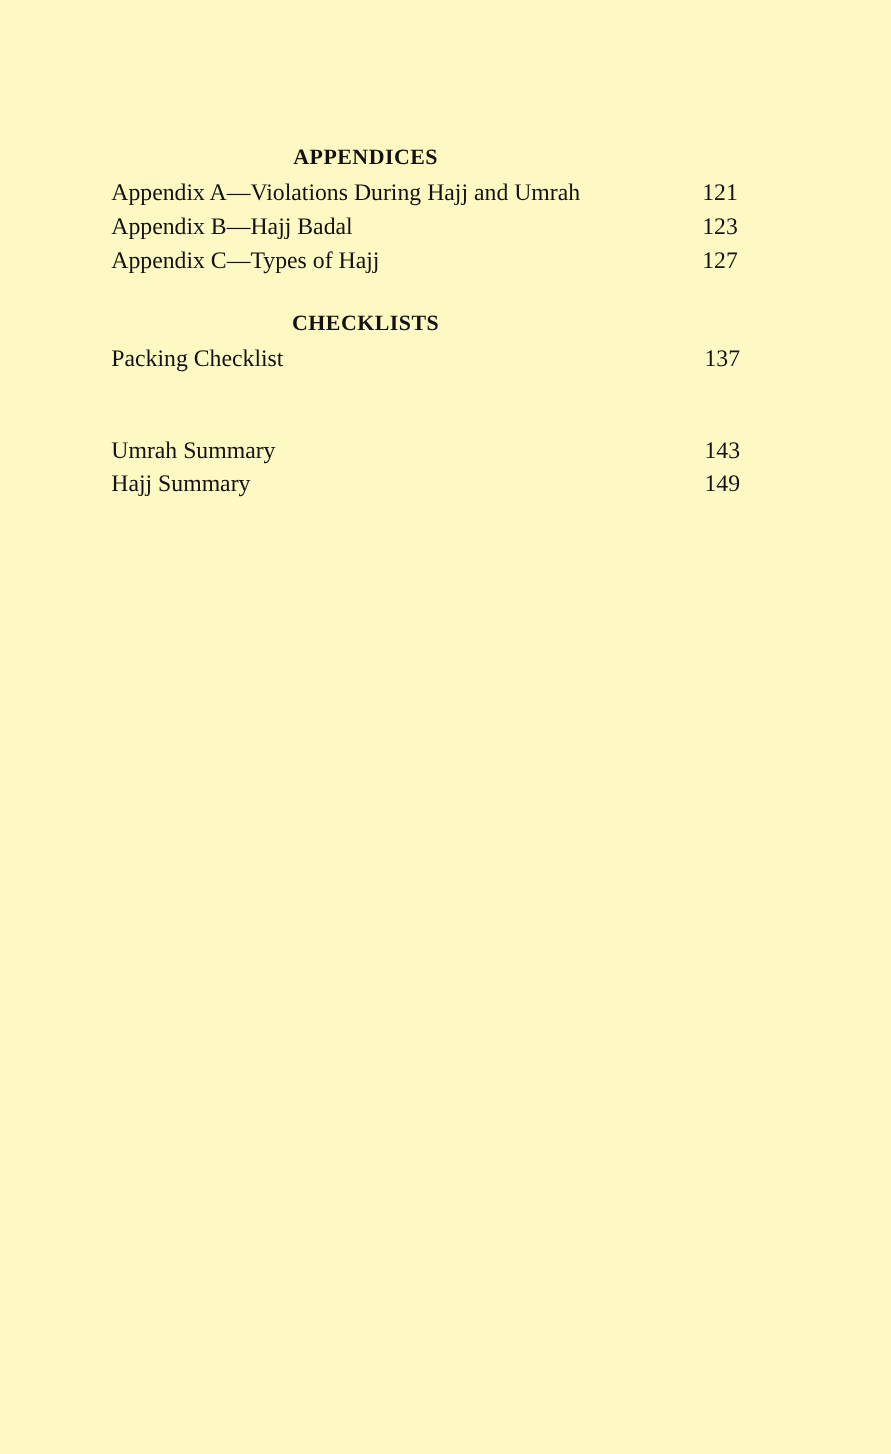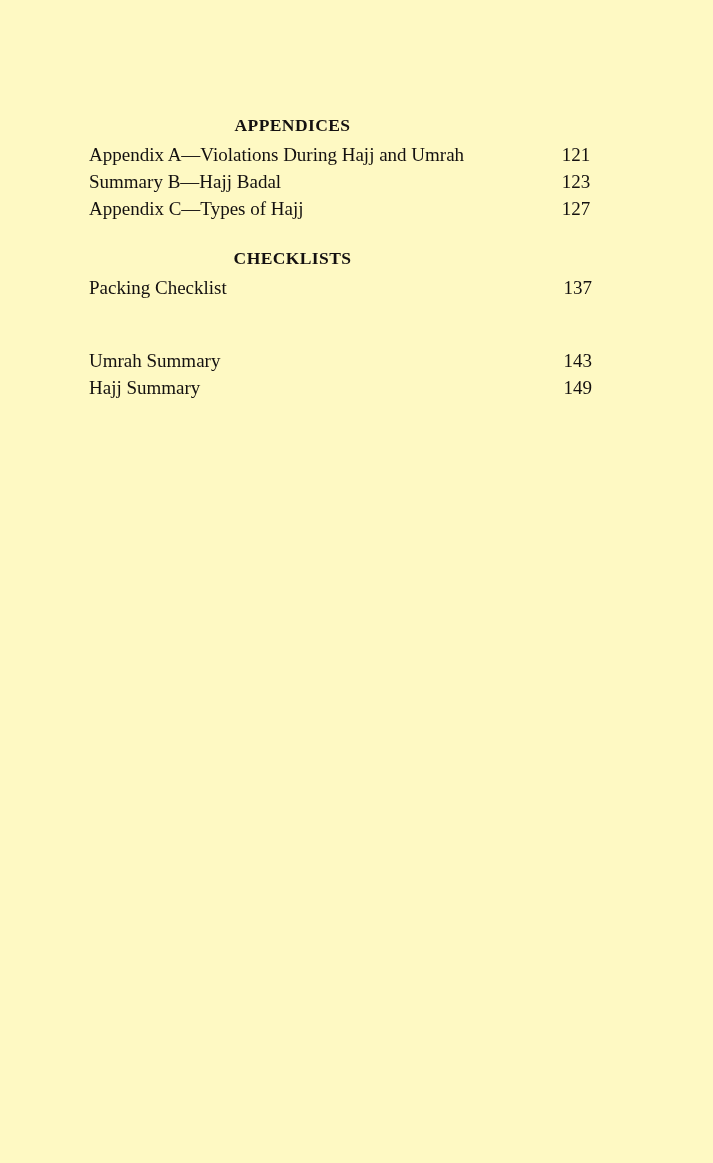--- a/index.html
+++ b/index.html
@@ -110,21 +110,21 @@
   <div class="toc">
 
     <div class="section">
       <div class="section-heading">APPENDICES</div>
       <ul class="entries entries--appendix">
         <li class="entry">
           <span class="entry-title">Appendix A—Violations During Hajj and Umrah</span>
           <span class="entry-page">121</span>
         </li>
         <li class="entry">
-          <span class="entry-title">Summary B—Hajj Badal</span>
+          <span class="entry-title">Appendix B—Hajj Badal</span>
           <span class="entry-page">123</span>
         </li>
         <li class="entry">
           <span class="entry-title">Appendix C—Types of Hajj</span>
           <span class="entry-page">127</span>
         </li>
       </ul>
     </div>
 
     <div class="gap-checklists"></div>

